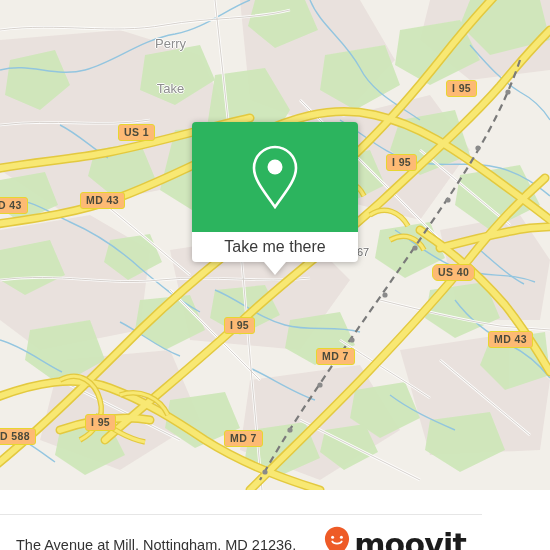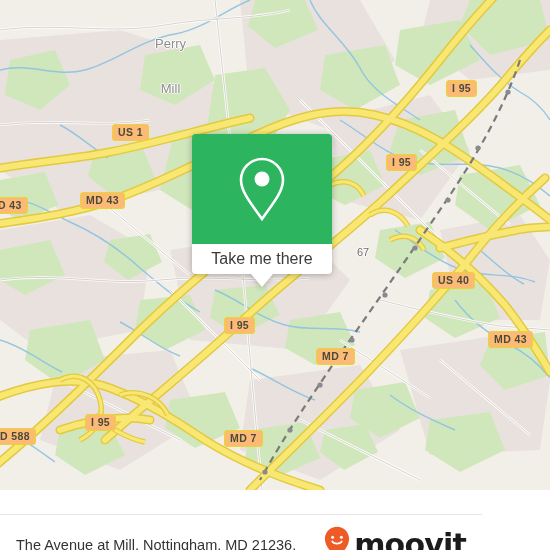--- a/index.html
+++ b/index.html
@@ -59,22 +59,22 @@
     font-size:11px;
     font-family:"Liberation Sans", sans-serif;
     text-shadow:
        1px 0 0 rgba(255,255,255,.8), -1px 0 0 rgba(255,255,255,.8),
        0 1px 0 rgba(255,255,255,.8), 0 -1px 0 rgba(255,255,255,.8);
   }
 
   
   .callout{
     position:absolute;
-    left:192px;top:134px;
-    width:140px;
+    left:192px;top:122px;
+    width:166px;
     filter:drop-shadow(0 1px 3px rgba(0,0,0,.28));
   }
   .callout-body{
     background:#2cb45e;
     height:110px;
     border-radius:4px 4px 0 0;
     display:flex;align-items:center;justify-content:center;
   }
   .pin-icon{display:block;}
   .callout-foot{
@@ -309,31 +309,31 @@
             <circle cx="320" cy="385" r="2.6"></circle>
             <circle cx="290" cy="430" r="2.6"></circle>
             <circle cx="265" cy="472" r="2.6"></circle>
           </g>
         </g>
       </g>
     </svg>
 
     <div class="place-label" style="left:155px;top:6px;">
       <div>Perry</div>
-      <div>Mill</div>
+      <div>Take</div>
     </div>
 
     <div class="plain-label" style="left:357px;top:246px;text-align:right;">67</div>
 
-    <div class="shield" style="left:112px;top:124px;">US 1</div>
+    <div class="shield" style="left:118px;top:124px;">US 1</div>
     <div class="shield" style="left:-8px;top:197px;">D 43</div>
     <div class="shield" style="left:80px;top:192px;">MD 43</div>
     <div class="shield" style="left:446px;top:80px;">I 95</div>
     <div class="shield" style="left:386px;top:154px;">I 95</div>
-    <div class="shield" style="left:432px;top:272px;">US 40</div>
+    <div class="shield" style="left:432px;top:264px;border-radius:6px;">US 40</div>
     <div class="shield" style="left:488px;top:331px;">MD 43</div>
     <div class="shield" style="left:224px;top:317px;">I 95</div>
     <div class="shield" style="left:316px;top:348px;">MD 7</div>
     <div class="shield" style="left:-6px;top:428px;">D 588</div>
     <div class="shield" style="left:85px;top:414px;">I 95</div>
     <div class="shield" style="left:224px;top:430px;">MD 7</div>
 
     <div class="callout">
       <div class="callout-body">
         <span>

